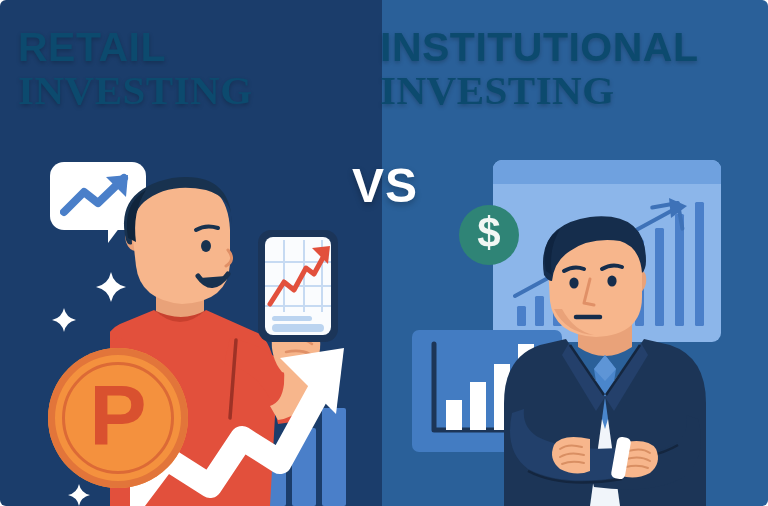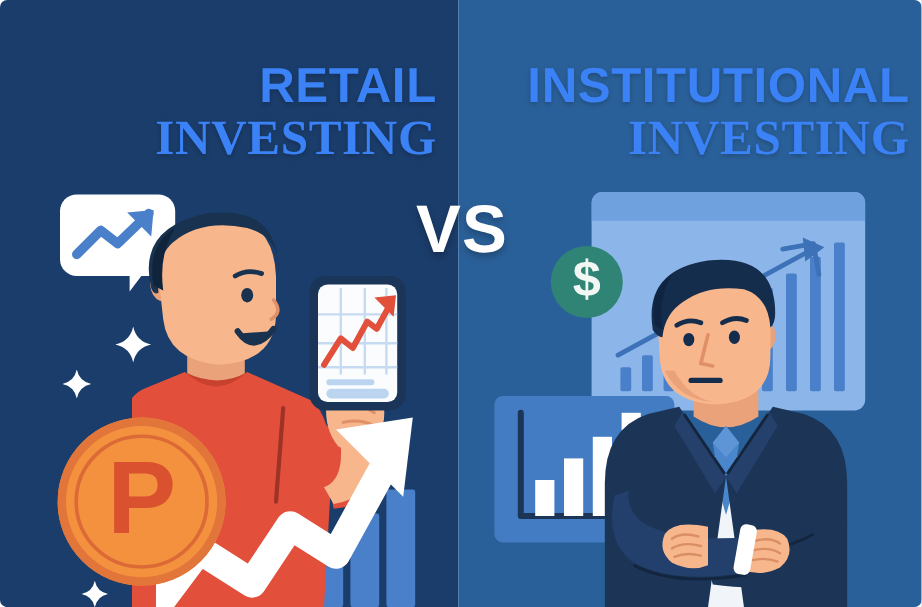--- a/index.html
+++ b/index.html
@@ -15,40 +15,39 @@
     overflow: hidden;
     border-radius: 6px;
   }
   .panel { position: absolute; top: 0; height: 506px; }
   #panel-left  { left: 0;     width: 382px; background: #1B3D6B; }
   #panel-right { left: 382px; width: 386px; background: #2A6099; }
 
   
   .title {
     position: absolute;
-    color: #3b82f6;
+    color: #0c4a6e;
     font-weight: 800;
-    text-align: right;
+    text-align: left;
     line-height: 1.04;
     letter-spacing: 0.5px;
     text-shadow: 0 2px 4px rgba(0,0,0,0.22);
-    margin-top: 24px;
   }
   #title-left  { left: 18px;  top: 26px;  width: 346px; font-size: 41px; }
-  #title-right { left: 392px; top: 26px;  width: 366px; font-size: 41px; }
+  #title-right { left: 380px; top: 26px;  width: 366px; font-size: 41px; }
   .title .l2 { display: block; font-family: Liberation Serif, serif; }
 
   
   #vs-badge {
     position: absolute;
     left: 320px; top: 158px;
     width: 130px;
     text-align: center;
     color: #ffffff;
-    font-size: 56px;
+    font-size: 48px;
     font-weight: 800;
     letter-spacing: 1px;
     text-shadow: 0 3px 6px rgba(0,0,0,0.25);
     z-index: 40;
   }
 
   
   #speech-bubble {
     position: absolute;
     left: 50px; top: 162px;

